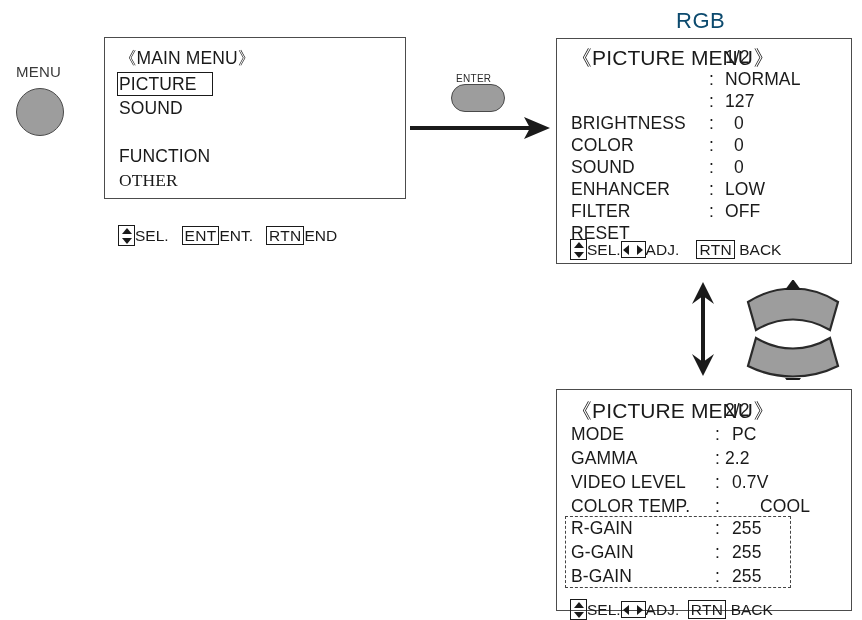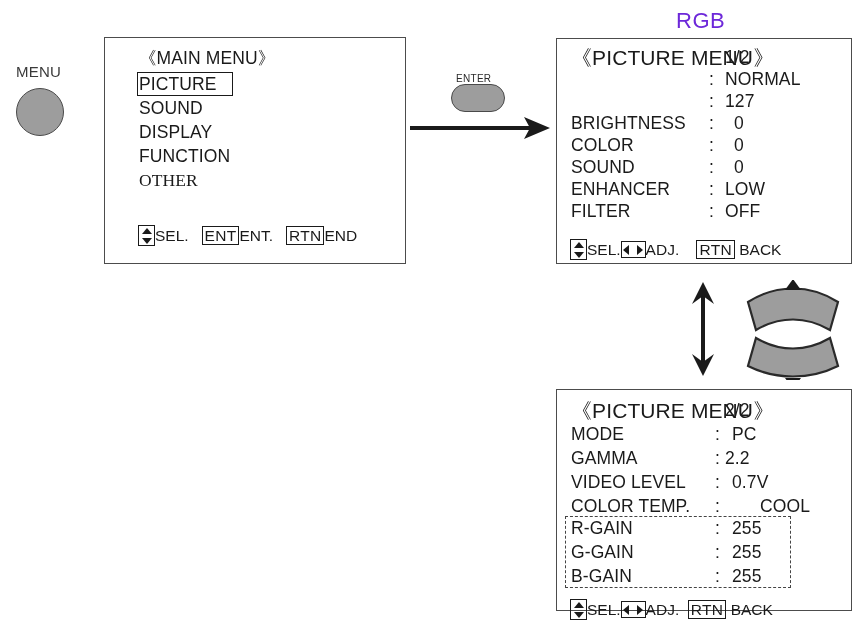--- a/index.html
+++ b/index.html
@@ -50,21 +50,21 @@
     border: 1.6px solid #4c4c4c;
     box-sizing: border-box;
   }
   .osd-inner {
     position: relative;
     width: 100%;
     height: 100%;
   }
   .rgb-title {
     font-size: 22px;
-    color: #6d28d9;
+    color: #0c4a6e;
     letter-spacing: 0.5px;
   }
 
   .row {
     position: absolute;
     left: 0;
     width: 100%;
     height: 25px;
     line-height: 25px;
     white-space: nowrap;
@@ -153,35 +153,32 @@
   .hint-line span.txt { vertical-align: middle; }
 </style>
 </head>
 <body>
 
 <div class="abs" style="left:16px; top:63px;">
   <span class="btn-label">MENU</span>
 </div>
 <div class="abs menu-knob" style="left:16px; top:88px;"></div>
 
-<div class="abs osd" style="left:104px; top:37px; width:302px; height:227px;padding-left:20px;">
+<div class="abs osd" style="left:104px; top:37px; width:302px; height:162px;">
   <div class="osd-inner">
     <div class="row" style="top:8px;">
       <span class="lbl menu-title">《MAIN MENU》</span>
     </div>
 
     <div class="sel-box" style="left:12px; top:34px; width:96px; height:24px;"></div>
     <div class="row" style="top:34px;">
       <span class="lbl">PICTURE</span>
     </div>
     <div class="row" style="top:58px;">
       <span class="lbl">SOUND</span>
-    </div>
-    <div class="row" style="top:82px;">
-      <span class="lbl">DISPLAY</span>
     </div>
     <div class="row" style="top:106px;">
       <span class="lbl">FUNCTION</span>
     </div>
     <div class="row" style="top:130px;font-family:Liberation Serif, serif;">
       <span class="lbl">OTHER</span>
     </div>
 
     <div class="hint-line" style="left:13px; top:186px;">
       <span class="glyphbox">
@@ -240,20 +237,23 @@
     </div>
     <div class="row" style="top:138px;">
       <span class="lbl">ENHANCER</span>
       <span class="colon" style="left:152px;">:</span>
       <span class="val" style="left:168px;">LOW</span>
     </div>
     <div class="row" style="top:160px;">
       <span class="lbl">FILTER</span>
       <span class="colon" style="left:152px;">:</span>
       <span class="val" style="left:168px;">OFF</span>
+    </div>
+    <div class="row" style="top:182px;">
+      <span class="lbl">RESET</span>
     </div>
 
     <div class="hint-line" style="left:13px; top:199px;">
       <span class="glyphbox">
         <span class="tri tri-up"></span>
         <span class="tri tri-down"></span>
       </span><span class="txt">SEL.</span><span class="glyphbox wide">
         <span class="tri tri-left"></span>
         <span class="tri tri-right"></span>
       </span><span class="txt">ADJ.</span>

